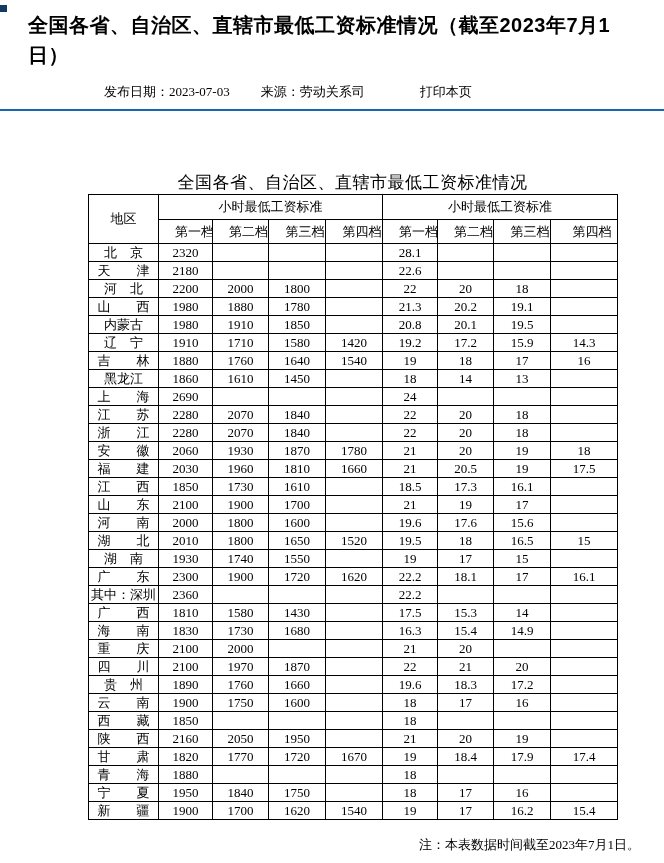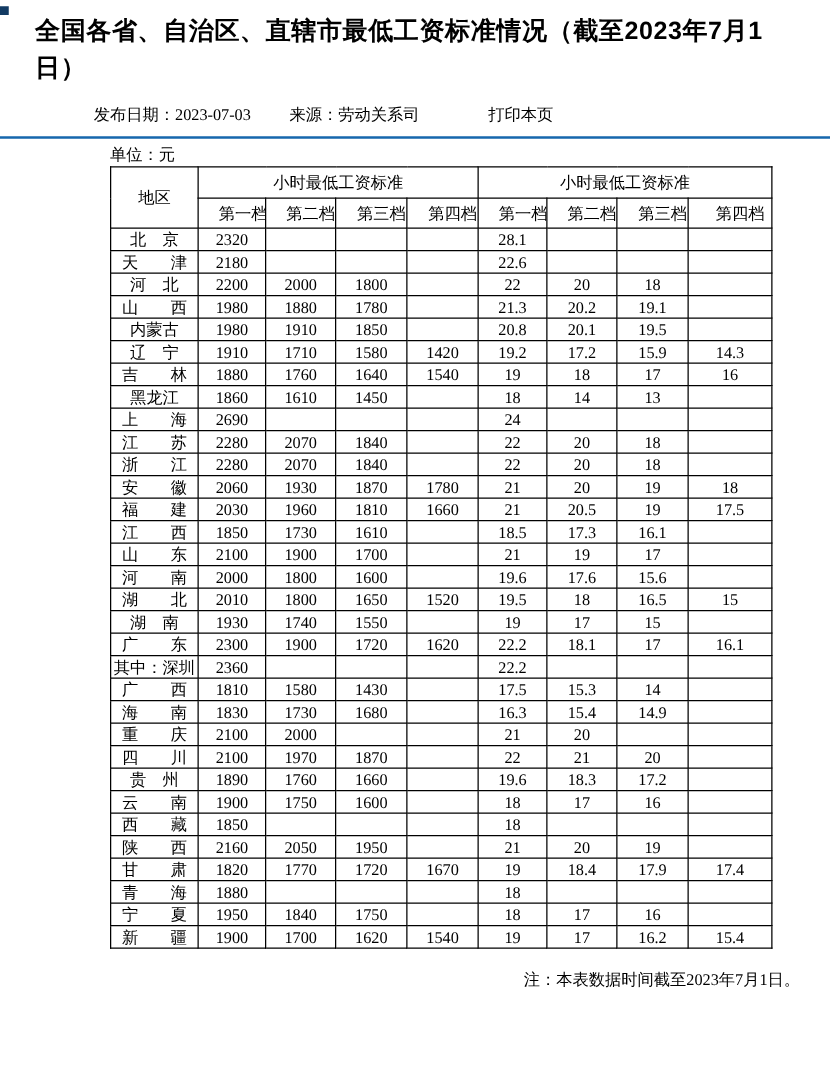--- a/index.html
+++ b/index.html
@@ -7,21 +7,21 @@
     width:664px; height:863px; background:#ffffff; position:relative;
     font-family:"Liberation Serif", serif; color:#000;
   }
   .corner-artifact { position:absolute; left:0; top:5px; width:7px; height:7px; background:#123a63; }
   .page-title {
     margin:10px 28px 0 28px; 
     font-family:"Liberation Sans", sans-serif; font-weight:bold;
     font-size:20px; line-height:30px; color:#000; letter-spacing:0.5px;
   }
   .meta-bar { display:flex; margin-top:13px; font-size:13px; line-height:18px; }
-  .meta-publish { margin-left:75px; }
+  .meta-publish { margin-left:104px; }
   .meta-source { margin-left:31px;text-align:right; }
   .meta-print  { margin-left:55px; cursor:pointer; }
   .header-divider { margin-top:8px; height:2px; background:#1667ad; width:664px; }
   .content { width:529px; margin-left:88px; }
   .table-title {
     margin:62px 0 0 0; text-align:center; font-weight:normal;
     font-size:17px; line-height:20px; color:#000; letter-spacing:0.5px;
   }
   .unit-label { margin-top:4px; font-size:13px; line-height:17px; }
   table.wage-table {
@@ -48,21 +48,21 @@
 
 <div class="meta-bar">
   <span class="meta-publish"><span>发布日期：</span><span>2023-07-03</span></span>
   <span class="meta-source"><span>来源：</span><span>劳动关系司</span></span>
   <span class="meta-print">打印本页</span>
 </div>
 
 <div class="header-divider"></div>
 
 <div class="content">
-  <div class="unit-label">单位：元</div>
+  <h2 class="table-title">全国各省、自治区、直辖市最低工资标准情况</h2>
 
   <table class="wage-table">
     <colgroup>
       <col style="width:70px">
       <col style="width:54px">
         <col style="width:56px">
         <col style="width:57px">
         <col style="width:57px">
       <col style="width:55px">
         <col style="width:56px">

